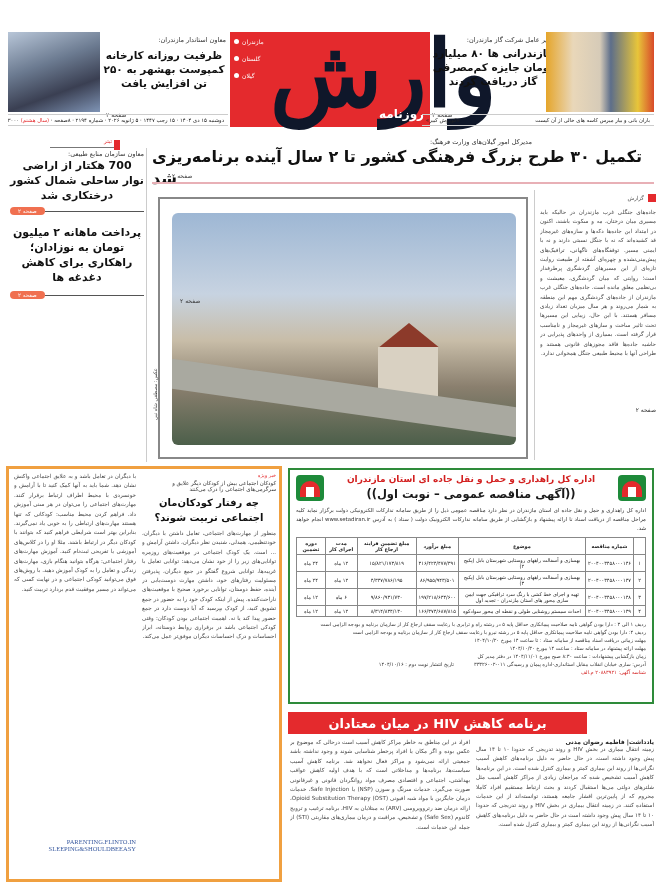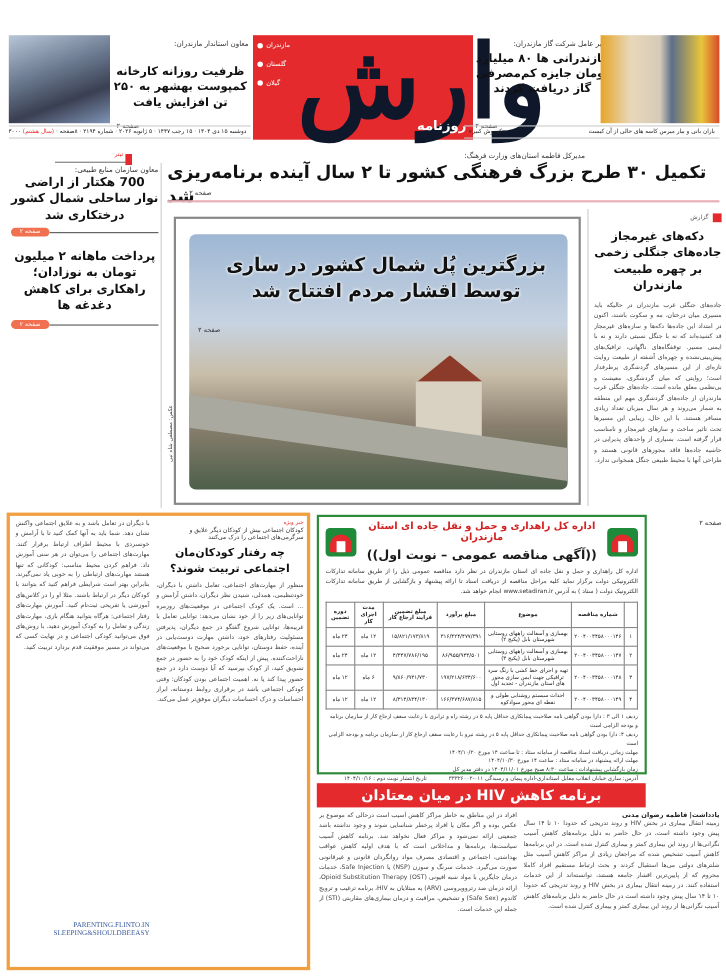--- a/index.html
+++ b/index.html
@@ -24,21 +24,21 @@
 .table-ad{border-collapse:collapse;width:100%;font-size:5px}
 .table-ad th,.table-ad td{border:1px solid #888;padding:2px 2px;text-align:center;color:#222}
 .table-ad th{background:#fff;font-weight:bold}
 </style>
 </head>
 <body>
 
 <div class="abs photo" style="left:8px;top:32px;width:92px;height:80px"></div>
 <div class="abs" style="left:102px;top:36px;width:124px;height:80px">
   <div class="kicker">معاون استاندار مازندران:</div>
-  <div class="head" style="font-size:10.5px;line-height:14px;margin-top:14px">ظرفیت روزانه کارخانه کمپوست بهشهر به ۲۵۰ تن افزایش یافت</div>
+  <div class="head" style="font-size:10.5px;line-height:14px;margin-top:4px">ظرفیت روزانه کارخانه کمپوست بهشهر به ۲۵۰ تن افزایش یافت</div>
   <div class="pageref" style="position:absolute;left:4px;bottom:-2px">صفحه ۲</div>
 </div>
 <div class="abs dateline" style="left:8px;top:114px;width:220px;direction:rtl;white-space:nowrap;overflow:hidden;font-size:5.3px">
   <span>دوشنبه ۱۵ دی ۱۴۰۴ · ۱۵ رجب ۱۴۴۷ · ۵ ژانویه ۲۰۲۶ · شماره ۲۱۹۴ · ۸صفحه ·</span>
   <span class="red">(سال هشتم)</span>
   <span>۳۰۰۰ تومان</span>
 </div>
 
 <div class="abs masthead">
   <div class="mast-cities">
@@ -88,63 +88,61 @@
   <div style="margin-bottom:6px;margin-top:10px">
     <div class="head" style="font-size:11px;line-height:15px">پرداخت ماهانه ۲ میلیون تومان به نوزادان؛ راهکاری برای کاهش دغدغه ها</div>
     <div style="display:flex;align-items:center;margin-top:6px">
         <div class="sep" style="flex:1"></div>
         <span class="pill">صفحه ۲</span>
       </div>
   </div>
 </div>
 
 <div class="abs" style="left:152px;top:138px;width:500px">
-  <div class="kicker" style="text-align:right;padding-right:120px">مدیرکل فاطمه استان‌های وزارت فرهنگ:</div>
+  <div class="kicker" style="text-align:right;padding-right:120px">مدیرکل امور گیلان‌های وزارت فرهنگ:</div>
   <div class="head" style="font-size:16px;line-height:22px;text-align:left;padding-right:8px">تکمیل ۳۰ طرح بزرگ فرهنگی کشور تا ۲ سال آینده برنامه‌ریزی شد</div>
   <div class="pageref" style="position:absolute;left:20px;top:34px">صفحه ۲</div>
 </div>
 <div class="abs" style="left:152px;top:182px;width:502px;height:2px;background:#e8b0b6"></div>
 
 <div class="abs" style="left:158px;top:197px;width:370px;height:262px;border:2px solid #888;background:#fff"></div>
 <div class="abs" style="left:172px;top:213px;width:344px;height:232px;border-radius:6px;overflow:hidden;background:linear-gradient(180deg,#9eb7d4 0%,#c7d3e1 35%,#c8bda8 55%,#8a7f6e 75%,#4c5f4a 100%)">
   <div style="position:absolute;left:200px;top:110px;width:74px;height:24px;background:#8c3a2a;clip-path:polygon(10% 100%,50% 0,90% 100%)"></div>
   <div style="position:absolute;left:206px;top:134px;width:60px;height:70px;background:#d9d1c2"></div>
   <div style="position:absolute;left:0;top:170px;width:344px;height:30px;background:#a9a9a0;transform:skewY(8deg)"></div>
-  <div class="head" style="position:absolute;left:30px;right:16px;top:16px;font-size:17px;line-height:24px;color:#111;text-shadow:0 0 3px #fff,0 0 3px #fff">بزرگترین پُل شمال کشور در ساری توسط اقشار مردم افتتاح شد</div>
   <div class="pageref" style="position:absolute;left:8px;top:84px">صفحه ۲</div>
 </div>
 <div class="abs" style="left:152px;top:420px;font-size:5px;color:#444;transform:rotate(-90deg);transform-origin:left top;white-space:nowrap">عکس: مصطفی شاه نبی</div>
 
 <div class="abs" style="left:534px;top:190px;width:1px;height:270px;background:#ccc"></div>
 <div class="abs" style="left:540px;top:194px;width:116px">
   <div style="display:flex;align-items:center;gap:4px;justify-content:flex-end;direction:ltr">
     <span style="font-size:5.5px;color:#555">گزارش</span>
     <span style="display:inline-block;width:8px;height:8px;background:#e42a2d"></span>
   </div>
-  <div class="head" style="font-size:10.5px;line-height:15px;margin-top:6px">دکه‌های غیرمجاز جاده‌های جنگلی زخمی بر چهره طبیعت مازندران</div>
   <div class="body-text" style="margin-top:6px;height:196px;overflow:hidden">جاده‌های جنگلی غرب مازندران در حالیکه باید مسیری میان درختان، مه و سکوت باشند، اکنون در امتداد این جاده‌ها دکه‌ها و سازه‌های غیرمجاز قد کشیده‌اند که نه با جنگل نسبتی دارند و نه با ایمنی مسیر. توقفگاه‌های ناگهانی، ترافیک‌های پیش‌بینی‌نشده و چهره‌ای آشفته از طبیعت روایت تازه‌ای از این مسیرهای گردشگری پرطرفدار است؛ روایتی که میان گردشگری، معیشت و بی‌نظمی معلق مانده است. جاده‌های جنگلی غرب مازندران از جاده‌های گردشگری مهم این منطقه به شمار می‌روند و هر سال میزبان تعداد زیادی مسافر هستند. با این حال، زیبایی این مسیرها تحت تاثیر ساخت و سازهای غیرمجاز و نامناسب قرار گرفته است. بسیاری از واحدهای پذیرایی در حاشیه جاده‌ها فاقد مجوزهای قانونی هستند و طراحی آنها با محیط طبیعی جنگل همخوانی ندارد.</div>
   <div class="pageref" style="text-align:right;margin-top:2px">صفحه ۲</div>
 </div>
 
 <div class="abs" style="left:6px;top:466px;width:276px;height:416px;border:3px solid #f0a040"></div>
 <div class="abs" style="left:142px;top:472px;width:134px">
   <div style="font-size:5px;color:#e42a2d">خبر ویژه</div>
   <div class="kicker" style="font-size:5.5px;margin-top:2px">کودکان اجتماعی بیش از کودکان دیگر علایق و سرگرمی‌های اجتماعی را درک می‌کنند</div>
   <div class="head" style="font-size:10px;line-height:15px;margin-top:3px">چه رفتار کودکان‌مان اجتماعی تربیت شوند؟</div>
   <div class="body-text" style="margin-top:4px;height:356px;overflow:hidden">منظور از مهارت‌های اجتماعی، تعامل داشتن با دیگران، خودتنظیمی، همدلی، شنیدن نظر دیگران، داشتن آرامش و ... است. یک کودک اجتماعی در موقعیت‌های روزمره توانایی‌های زیر را از خود نشان می‌دهد: توانایی تعامل با غریبه‌ها، توانایی شروع گفتگو در جمع دیگران، پذیرفتن مسئولیت رفتارهای خود، داشتن مهارت دوست‌یابی در آینده، حفظ دوستان، توانایی برخورد صحیح با موقعیت‌های ناراحت‌کننده. پیش از اینکه کودک خود را به حضور در جمع تشویق کنید، از کودک بپرسید که آیا دوست دارد در جمع حضور پیدا کند یا نه. اهمیت اجتماعی بودن کودکان: وقتی کودکی اجتماعی باشد در برقراری روابط دوستانه، ابراز احساسات و درک احساسات دیگران موفق‌تر عمل می‌کند.</div>
 </div>
 <div class="abs" style="left:14px;top:472px;width:122px">
   <div class="body-text" style="height:360px;overflow:hidden">با دیگران در تعامل باشد و به علایق اجتماعی واکنش نشان دهد. شما باید به آنها کمک کنید تا با آرامش و خونسردی با محیط اطراف ارتباط برقرار کنند. مهارت‌های اجتماعی را می‌توان در هر سنی آموزش داد. فراهم کردن محیط مناسب: کودکانی که تنها هستند مهارت‌های ارتباطی را به خوبی یاد نمی‌گیرند. بنابراین بهتر است شرایطی فراهم کنید که بتوانند با کودکان دیگر در ارتباط باشند. مثلا او را در کلاس‌های آموزشی یا تفریحی ثبت‌نام کنید. آموزش مهارت‌های رفتار اجتماعی: هرگاه بتوانید هنگام بازی، مهارت‌های زندگی و تعامل را به کودک آموزش دهید. با روش‌های فوق می‌توانید کودکی اجتماعی و در نهایت کسی که می‌تواند در مسیر موفقیت قدم بردارد تربیت کنید.</div>
   <div style="margin-top:6px;direction:ltr;text-align:right">
     <div style="font-family:'Liberation Serif',serif;font-size:6.5px;color:#3a5ba0">PARENTING.FLINTO.IN</div>
     <div style="font-family:'Liberation Serif',serif;font-size:6.5px;color:#3a5ba0">SLEEPING&amp;SHOULDBEEASY</div>
   </div>
 </div>
 
-<div class="abs" style="left:288px;top:468px;width:300px;height:236px;border:2px solid #2e8b3a;padding:4px 6px;background:#fff">
+<div class="abs" style="left:288px;top:468px;width:366px;height:236px;border:2px solid #2e8b3a;padding:4px 6px;background:#fff">
   <div style="display:flex;align-items:center;justify-content:space-between">
     <div style="width:28px;height:26px;background:#1e8a3a;border-radius:4px;position:relative;overflow:hidden">
       <div style="position:absolute;left:4px;top:6px;width:20px;height:16px;background:#e42a2d;border-radius:10px 10px 0 0"></div>
       <div style="position:absolute;left:10px;top:12px;width:8px;height:10px;background:#fff"></div>
     </div>
     <div style="text-align:center;flex:1">
       <div style="font-size:9px;font-weight:bold;color:#d32020">اداره کل راهداری و حمل و نقل جاده ای استان مازندران</div>
       <div style="font-size:11.5px;font-weight:bold;color:#1a1a1a;margin-top:3px">((آگهی مناقصه عمومی – نوبت اول))</div>
     </div>
     <div style="width:28px;height:26px;background:#1e8a3a;border-radius:4px;position:relative;overflow:hidden">

